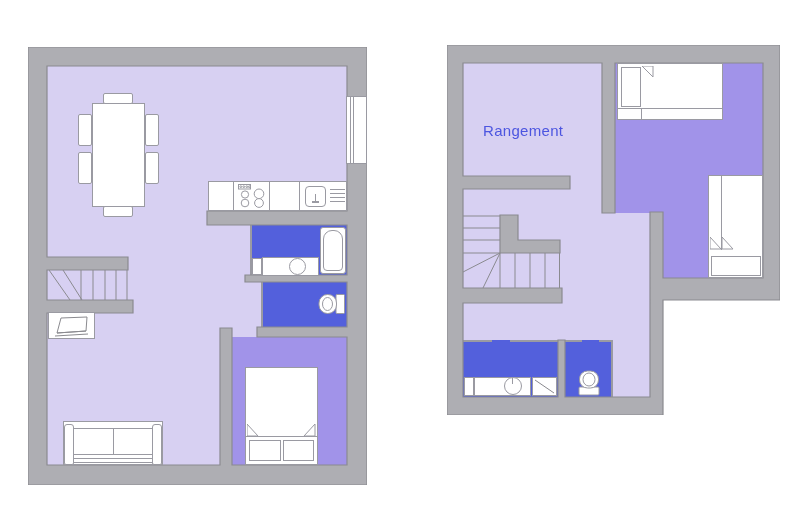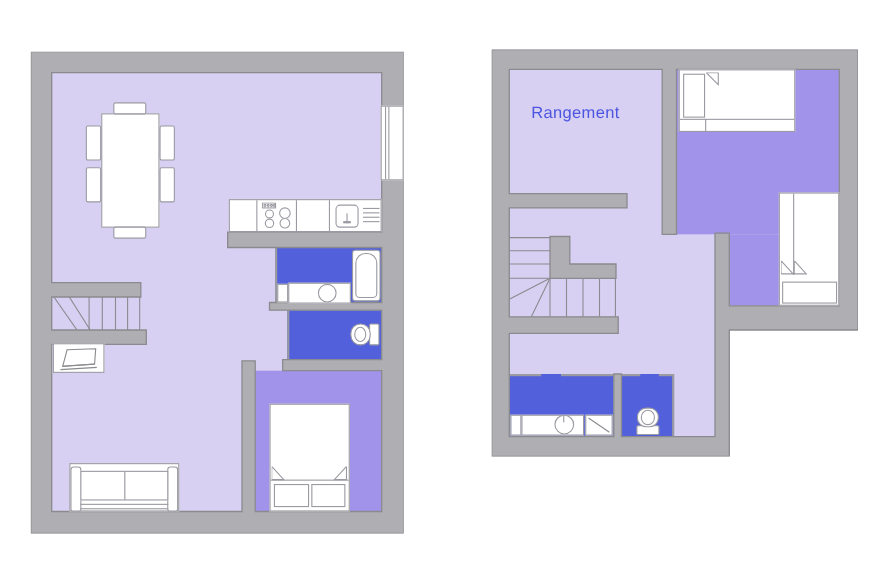--- a/index.html
+++ b/index.html
@@ -163,21 +163,21 @@
       <line x1="82" y1="41" x2="82" y2="76"></line>
         <line x1="96.5" y1="41" x2="96.5" y2="76"></line>
     </svg>
 
     <svg class="walls" width="333" height="370" viewBox="0 0 333 370">
       <path d="M0,0 H333 V255 H216 V370 H0 Z
                M16,18 H155 V168 H168 V18 H316 V233 H216 V167 H203 V352 H118 V295 H111 V352 H16 V258 H115 V243 H16 V144 H123 V131 H16 Z
                M53,170 H71 V195 H113 V208 H53 Z"></path>
     </svg>
 
-    <div class="label" style="left:36px;top:49px;">Rangement</div>
+    <div class="label" style="left:36px;top:77px;">Rangement</div>
 
     <div class="fx" style="left:170px;top:18px;width:106px;height:57px;">
       <div class="fx" style="left:3px;top:3px;width:20px;height:40px;"></div>
       <svg class="sk" style="left:24px;top:2px;" width="12" height="12" viewBox="0 0 12 12">
         <polygon points="0,0 11,0 11,11"></polygon>
       </svg>
       <div class="ln" style="left:0;top:44px;width:104px;height:1px;"></div>
       <div class="ln" style="left:23px;top:44px;width:1px;height:12px;"></div>
     </div>
 

